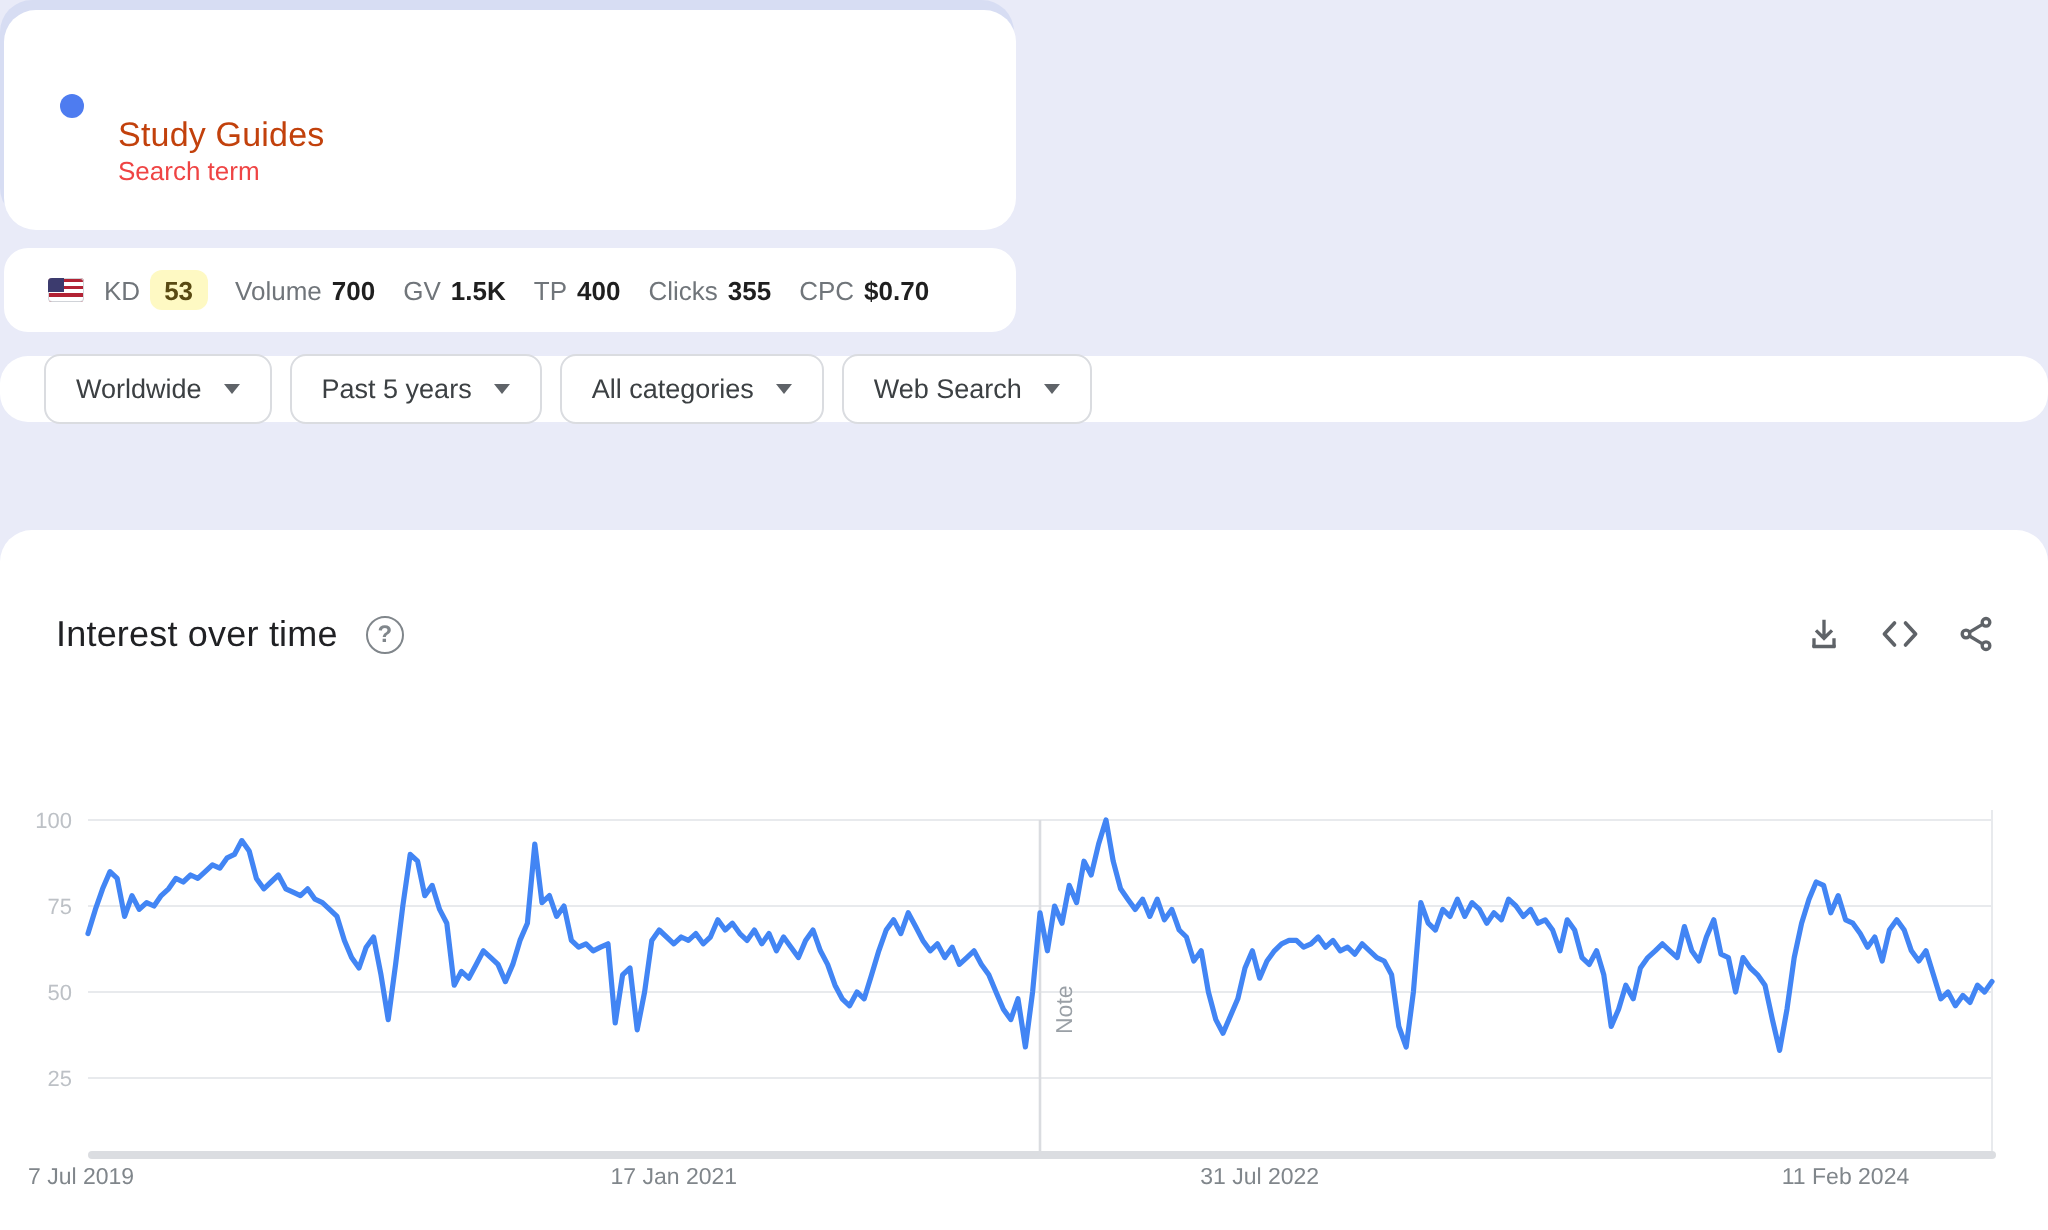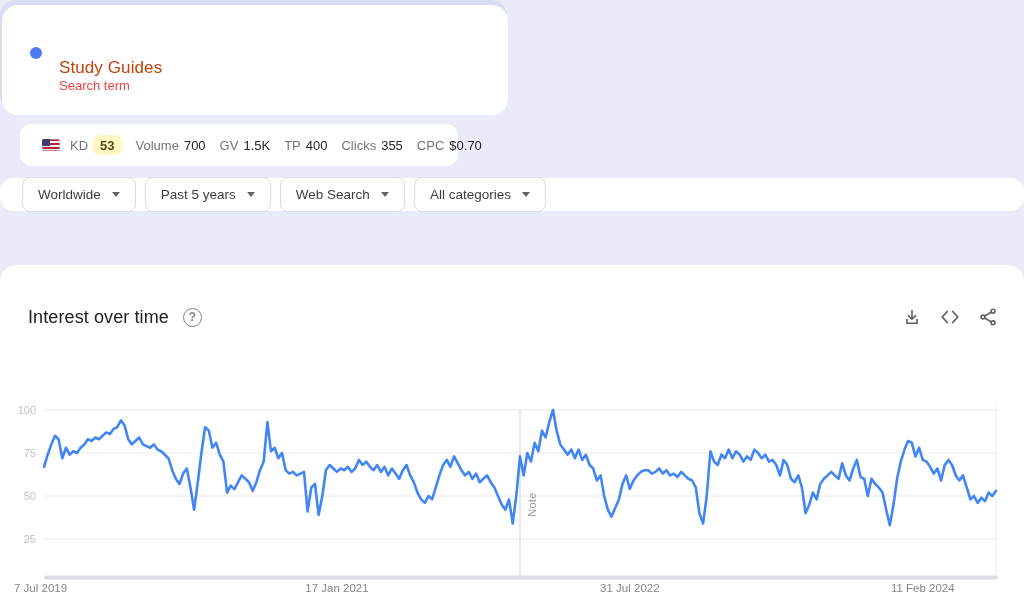--- a/index.html
+++ b/index.html
@@ -13,28 +13,28 @@
   .dot { width: 12px; height: 12px; border-radius: 50%; background: #4e7cf0; margin-right: 17px; flex: 0 0 auto; align-self: flex-start; margin-top: 42px; }
   .term-text { margin-top: 30px; }
   .term-title { font-size: 17px; color: #c2410c; letter-spacing: .1px; }
   .term-sub { font-size: 13px; color: #ef4444; margin-top: 0; }
 
   .compare-card { left: 517px; top: 5px; width: 507px; height: 110px; border-radius: 16px; background: #d7ddf3; display: flex; align-items: center; padding-left: 28px; cursor: pointer; }
   .plus { font-size: 23px; color: #5f6368; font-weight: 300; margin-right: 16px; line-height: 1; }
   .compare-label { font-size: 18px; color: #5f6368; letter-spacing: .2px; }
 
   
-  .stats-card { left: 20px; top: 124px; width: 438px; height: 42px; border-radius: 12px; display: flex; align-items: center; padding-left: 22px; font-size: 13px; }
+  .stats-card { left: 2px; top: 124px; width: 506px; height: 42px; border-radius: 12px; display: flex; align-items: center; padding-left: 22px; font-size: 13px; }
   .flag { position: relative; width: 18px; height: 12px; border-radius: 2px; overflow: hidden; margin-right: 10px; flex: 0 0 auto;
           background: repeating-linear-gradient(180deg, #b22234 0 1.9px, #ffffff 1.9px 3.8px); box-shadow: 0 0 0 .5px #d0d3d8 inset; }
   .canton { position: absolute; left: 0; top: 0; width: 8px; height: 6.5px; background: #3c3b6e; }
   .metrics { display: flex; align-items: center; }
   .metric { display: flex; align-items: center; margin-right: 14px; white-space: nowrap; }
   .m-label { color: #70757a; margin-right: 5px; }
-  .m-value { color: #1f1f1f; font-weight: 400; }
+  .m-value { color: #1f1f1f; font-weight: 700; }
   .m-badge { background: #fef9c3; color: #594a12; font-weight: 600; border-radius: 6px; padding: 2.5px 7px; }
 
   
   .filter-bar { position: absolute; left: 0; top: 178px; width: 1024px; height: 33px; background: #fff; border-radius: 14px; display: flex; align-items: center; padding-left: 22px; }
   .filter-btn { display: inline-flex; align-items: center; height: 35px; padding: 0 15px; margin-right: 9px; background: #fff; border: 1px solid #dadce0; border-radius: 8px; font-family: "Liberation Sans", sans-serif; font-size: 13.5px; color: #3c4043; cursor: pointer; }
   .filter-btn .caret { width: 0; height: 0; border-left: 4.5px solid transparent; border-right: 4.5px solid transparent; border-top: 5px solid #5f6368; margin-left: 11px; }
 
   
   .chart-card { position: absolute; left: 0; top: 265px; width: 1024px; height: 350px; background: #fff; border-radius: 16px 16px 0 0; }
   .chart-header { position: absolute; left: 28px; right: 24px; top: 38px; height: 28px; display: flex; align-items: center; }
@@ -98,25 +98,25 @@
   <div class="filter-bar">
       <button class="filter-btn">
         <span>Worldwide</span>
         <span class="caret"></span>
       </button>
       <button class="filter-btn">
         <span>Past 5 years</span>
         <span class="caret"></span>
       </button>
       <button class="filter-btn">
-        <span>Web Search</span>
+        <span>All categories</span>
         <span class="caret"></span>
       </button>
       <button class="filter-btn">
-        <span>All categories</span>
+        <span>Web Search</span>
         <span class="caret"></span>
       </button>
     </div>
 
   <div class="chart-card">
     <svg id="trend-chart" width="1024" height="350" viewBox="0 0 1024 350">
         <line x1="44" x2="996" y1="145" y2="145" stroke="#e8eaed" stroke-width="1"></line>
         <text x="36" y="149" text-anchor="end" font-size="11" fill="#bdc1c6">100</text>
         <line x1="44" x2="996" y1="188" y2="188" stroke="#e8eaed" stroke-width="1"></line>
         <text x="36" y="192" text-anchor="end" font-size="11" fill="#bdc1c6">75</text>

